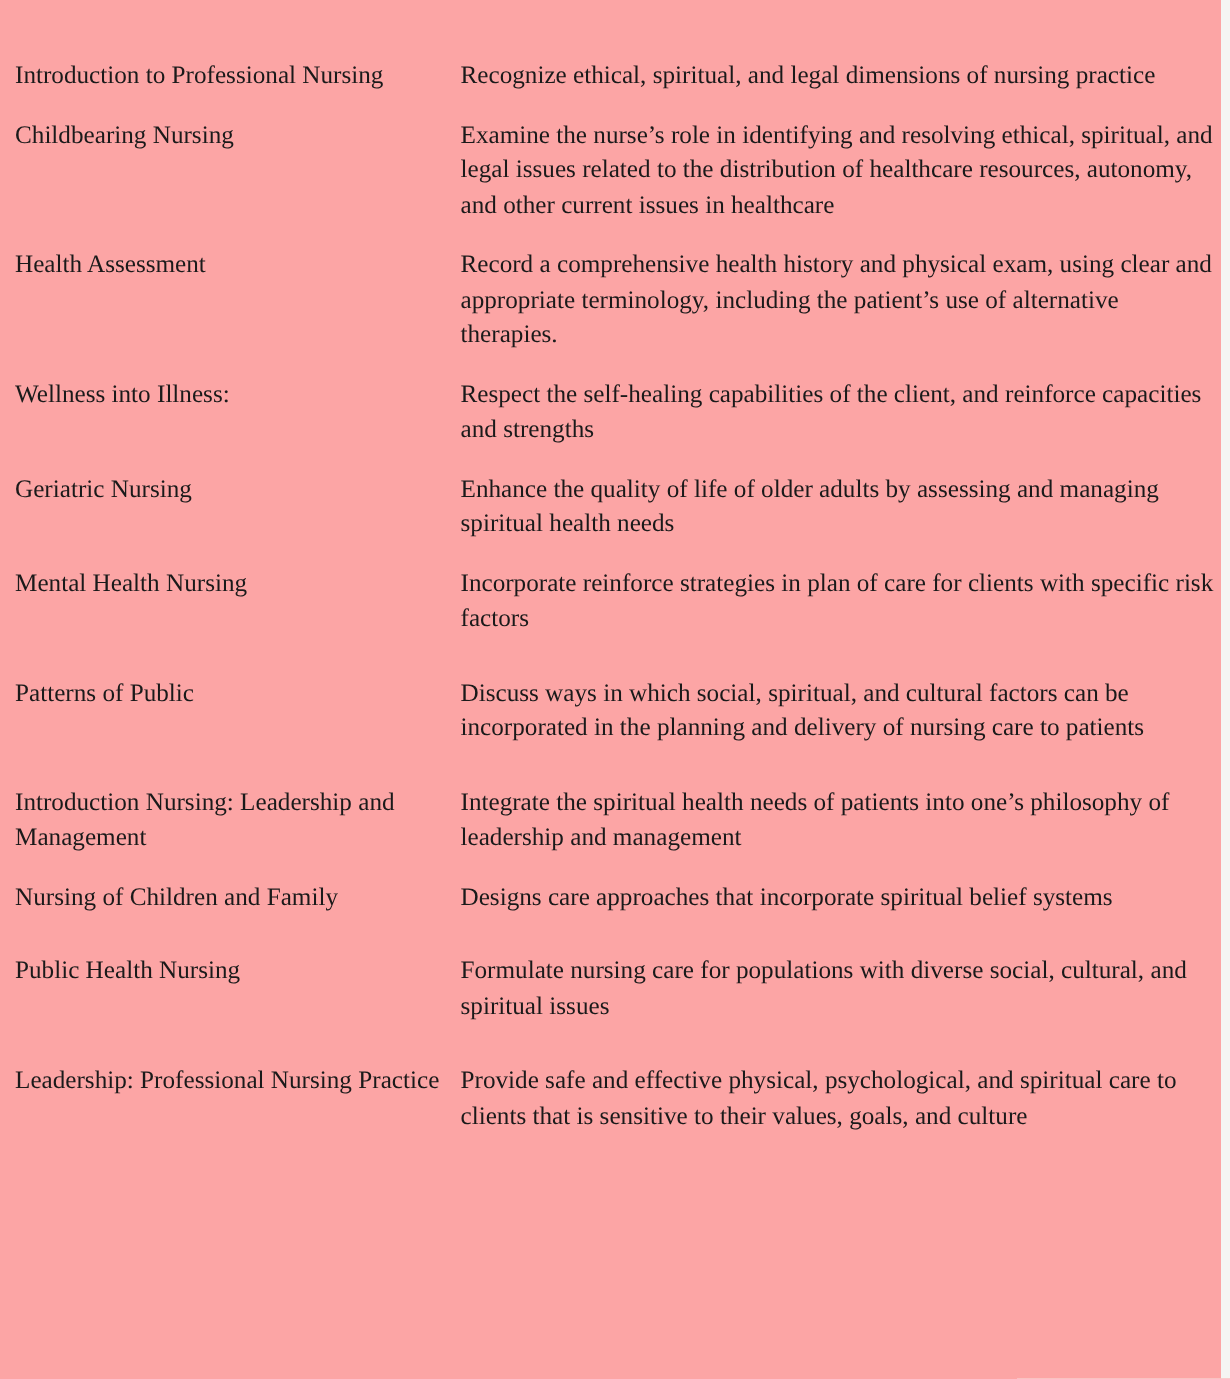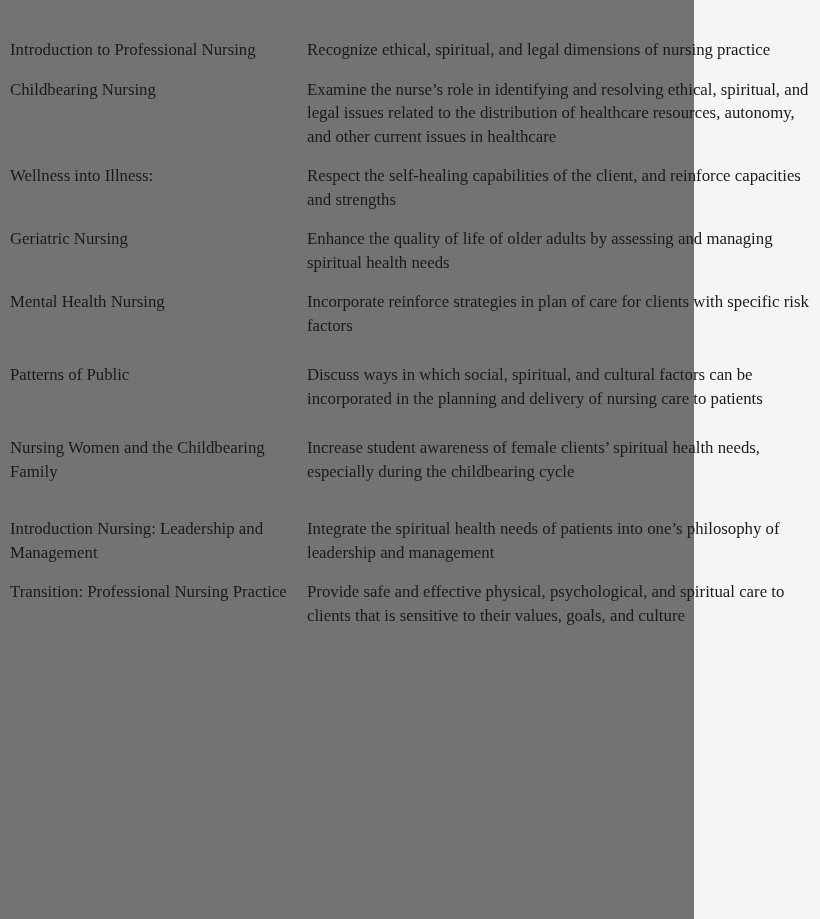--- a/index.html
+++ b/index.html
@@ -9,25 +9,25 @@
   body {
     width: 820px;
     height: 919px;
     background: #f5f5f3;
     font-family: "Liberation Serif", "DejaVu Serif", serif;
     color: #1a1a1a;
     overflow: hidden;
   }
   #sheet {
     position: relative;
-    width: 694px;
+    width: 814px;
     height: 919px;
     box-sizing: border-box;
     padding: 38px 8px 10px 10px;
-    background: #737373;
+    background: #fca5a5;
   }
   table.course-table {
     width: 802px;
     border-collapse: collapse;
     border: 0;
     table-layout: fixed;
   }
   table.course-table td {
     vertical-align: top;
     border: 0;
@@ -58,42 +58,50 @@
     <tbody>
         <tr class="gap-sm">
           <td class="col-course">Introduction to Professional Nursing</td>
           <td class="col-objective"><span class="obj-text">Recognize ethical, <b>spiritual</b>, and legal dimensions of nursing practice</span></td>
         </tr>
         <tr class="gap-sm">
           <td class="col-course">Childbearing Nursing</td>
           <td class="col-objective"><span class="obj-text">Examine the nurse’s role in identifying and resolving ethical, <b>spiritual</b>, and legal issues related to the distribution of healthcare resources, autonomy, and other current issues in healthcare</span></td>
         </tr>
         <tr class="gap-sm">
+          <td class="col-course">Health Assessment</td>
+          <td class="col-objective"><span class="obj-text">Record a <b>comprehensive</b> health history and physical exam, using clear and appropriate terminology, including the patient’s use of alternative therapies.</span></td>
+        </tr>
+        <tr class="gap-sm">
           <td class="col-course">Wellness into Illness:</td>
           <td class="col-objective"><span class="obj-text">Respect the <b>self-healing capabilities</b> of the client, and reinforce capacities and strengths</span></td>
         </tr>
         <tr class="gap-sm">
           <td class="col-course">Geriatric Nursing</td>
           <td class="col-objective"><span class="obj-text">Enhance the quality of life of older adults by assessing and managing <b>spiritual</b> health needs</span></td>
         </tr>
         <tr class="gap-md">
           <td class="col-course">Mental Health Nursing</td>
           <td class="col-objective"><span class="obj-text">Incorporate <b>reinforce</b> strategies in plan of care for clients with specific risk factors</span></td>
         </tr>
         <tr class="gap-md">
           <td class="col-course">Patterns of Public</td>
           <td class="col-objective"><span class="obj-text">Discuss ways in which social, <b>spiritual</b>, and cultural factors can be incorporated in the planning and delivery of nursing care to patients</span></td>
         </tr>
-        <tr class="gap-lg">
-          <td class="col-course">Nursing Women and the Childbearing Family</td>
-          <td class="col-objective"><span class="obj-text">Increase student awareness of female clients’ <b>spiritual</b> health needs, especially during the childbearing cycle</span></td>
-        </tr>
         <tr class="gap-sm">
           <td class="col-course">Introduction Nursing: Leadership and Management</td>
           <td class="col-objective"><span class="obj-text">Integrate the <b>spiritual</b> health needs of patients into one’s philosophy of leadership and management</span></td>
         </tr>
+        <tr class="gap-md">
+          <td class="col-course">Nursing of Children and Family</td>
+          <td class="col-objective"><span class="obj-text">Designs care approaches that incorporate <b>spiritual</b> belief systems</span></td>
+        </tr>
+        <tr class="gap-md">
+          <td class="col-course">Public Health Nursing</td>
+          <td class="col-objective"><span class="obj-text">Formulate nursing care for populations with diverse social, cultural, and <b>spiritual</b> issues</span></td>
+        </tr>
         <tr class="gap-sm">
-          <td class="col-course">Transition: Professional Nursing Practice</td>
+          <td class="col-course">Leadership: Professional Nursing Practice</td>
           <td class="col-objective"><span class="obj-text">Provide safe and effective physical, psychological, and <b>spiritual</b> care to clients that is sensitive to their values, goals, and culture</span></td>
         </tr>
       </tbody>
   </table>
 </div>
 
 </body></html>

